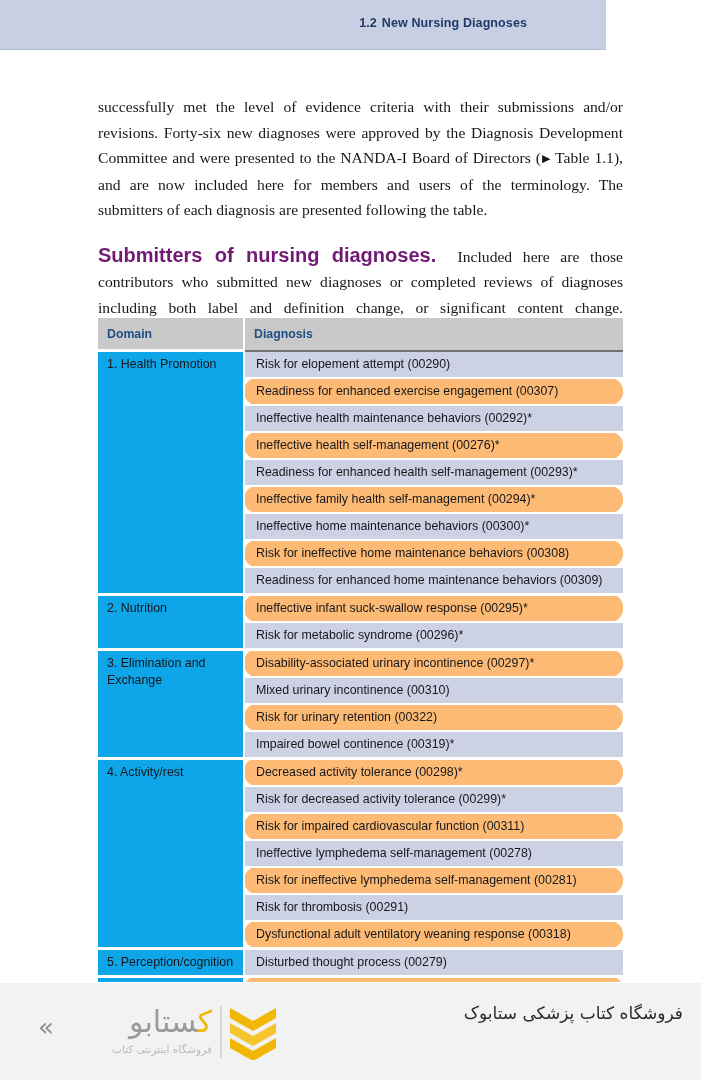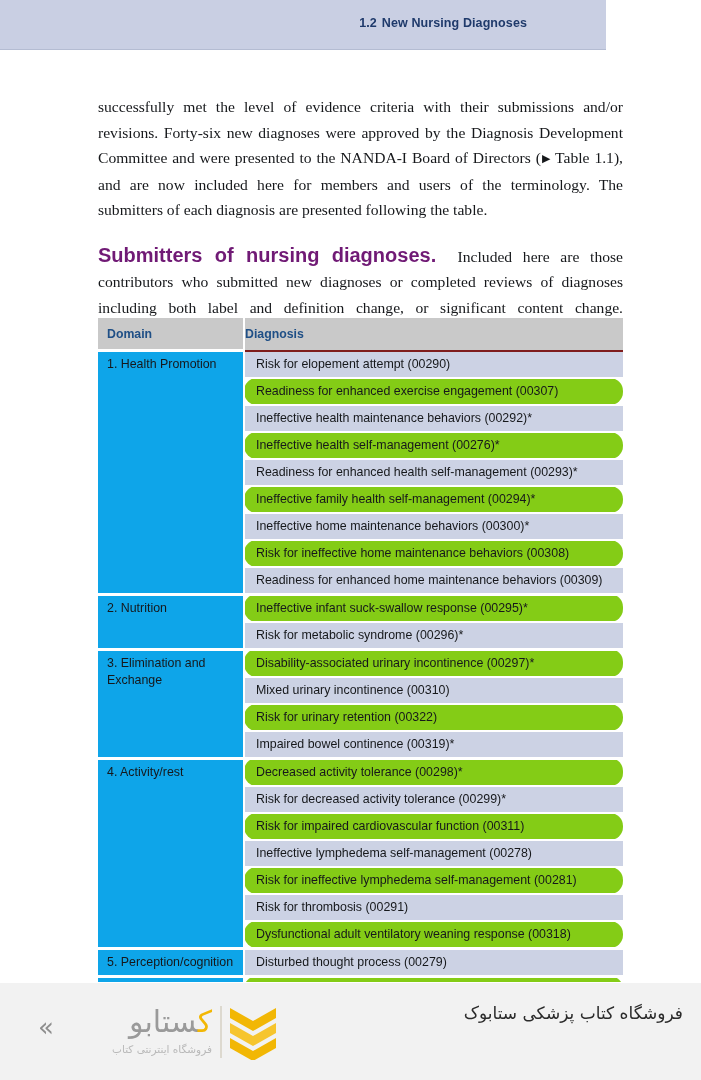--- a/index.html
+++ b/index.html
@@ -99,50 +99,50 @@
     color: #1f4f86;
     font-size: 12.3px;
     font-weight: bold;
     text-align: left;
     padding: 5px 0 5px 9px;
     border: 0;
     height: 21px;
     vertical-align: middle;
   }
   table.nanda thead th.th-dx {
-    padding-left: 0;
+    padding-left: 9px;
     border-left: 2px solid #ffffff;
   }
 
   table.nanda td {
     background: #c9cfe3;
     color: #16181b;
     font-size: 12.4px;
     padding: 4px 6px 4px 9px;
     vertical-align: top;
     line-height: 17px;
     border: 0;
   }
   table.nanda td.dx {
     padding-left: 11px;
     border-left: 2px solid #ffffff;
     border-top: 2px solid #ffffff;
     background: #ccd2e4;
   }
-  table.nanda td.dx.alt { background: #84cc16; border-radius: 13px; }
+  table.nanda td.dx.alt { background: #fdba74; border-radius: 13px; }
   table.nanda tr.group-start td.dx {
     border-top: 3px solid #ffffff;
   }
   table.nanda tr.group-start td.domain {
     border-top: 3px solid #ffffff;
   }
   table.nanda td.domain {
     background: #0ea5e9;
   }
-  table.nanda tr.first-row td.dx { border-top: 2px solid #7f1d1d; }
+  table.nanda tr.first-row td.dx { border-top: 2px solid #737373; }
 
   
   .footer {
     position: absolute;
     left: 0;
     bottom: 0;
     width: 701px;
     height: 97px;
     background: #f2f2f2;
     border-top: 1px solid #ffffff;

